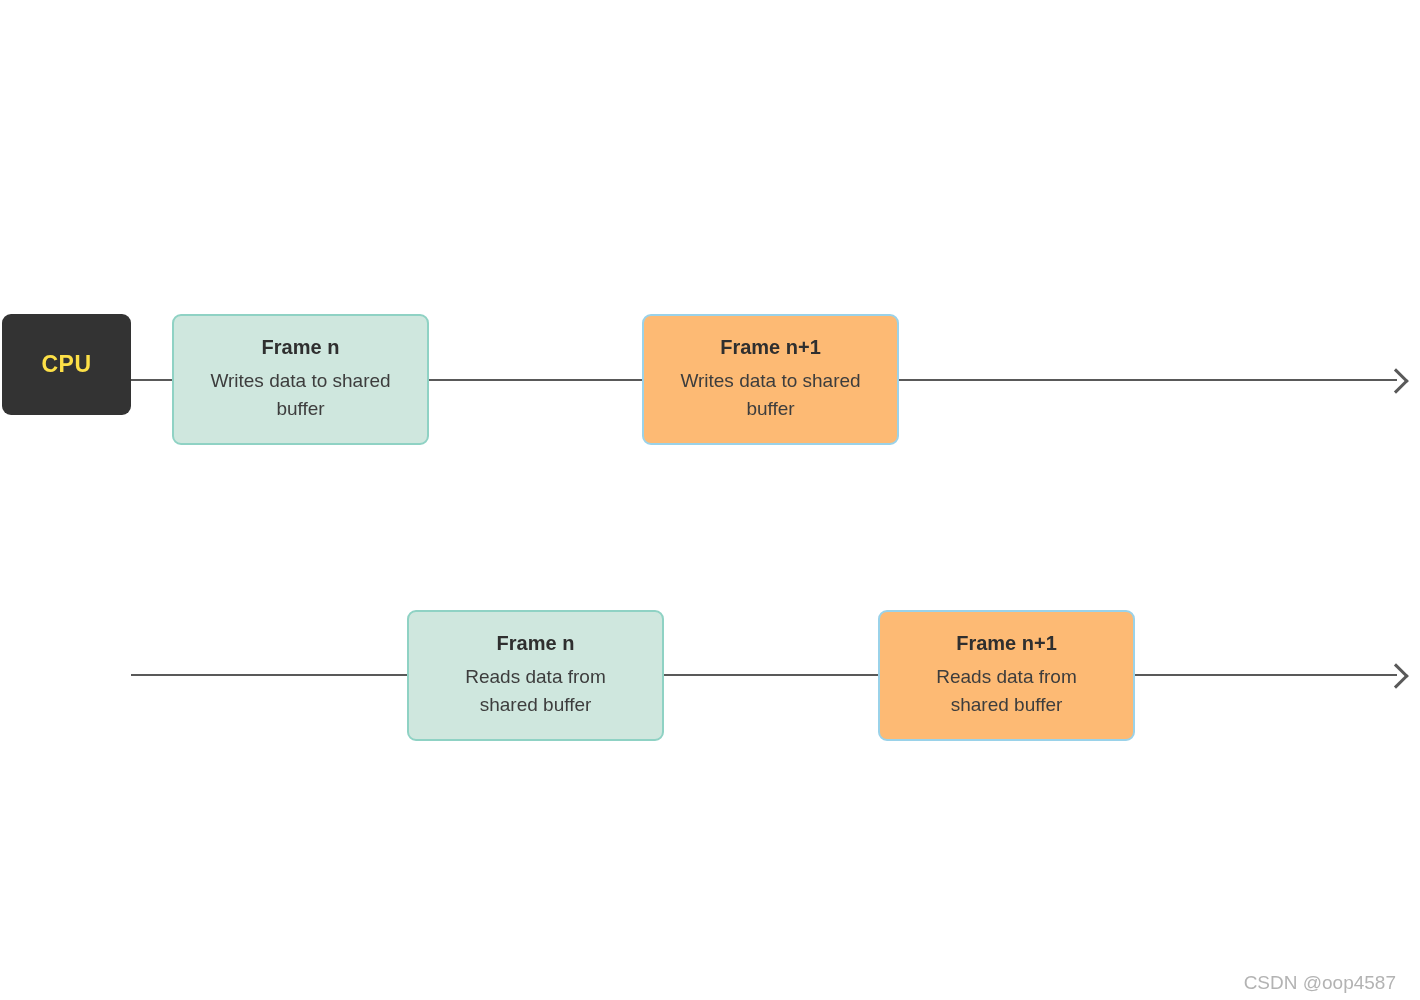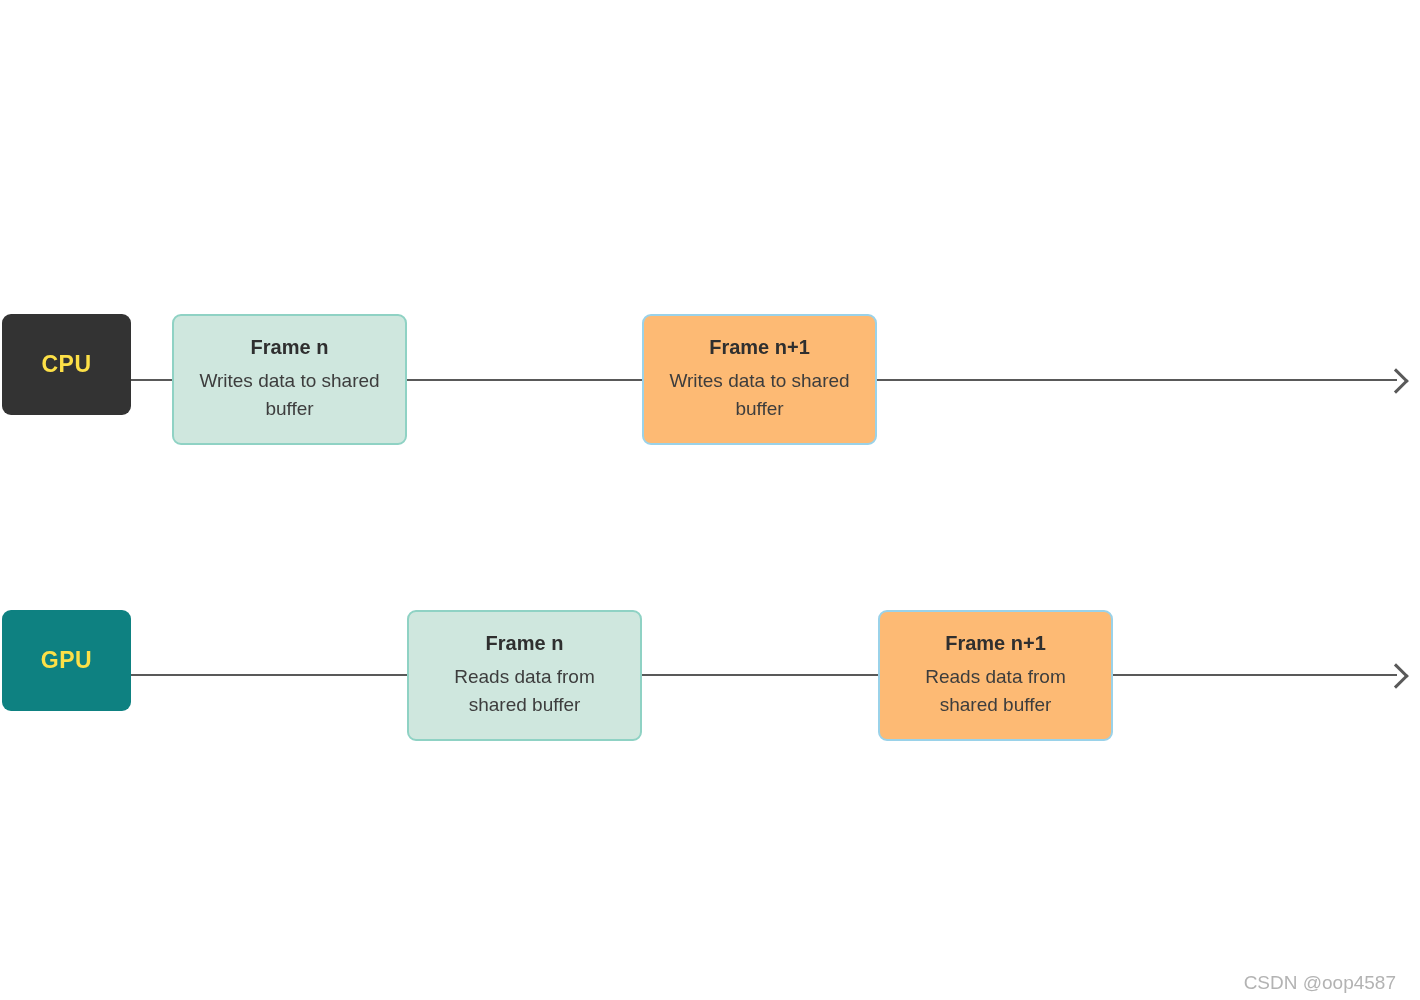--- a/index.html
+++ b/index.html
@@ -44,21 +44,21 @@
     color: #fde047;
     font-weight: bold;
     font-size: 23px;
     letter-spacing: 0.5px;
   }
   .lane-cpu { background: #333333; }
   .lane-gpu { background: #0e8181; }
   
   .frame-box {
     position: absolute;
-    width: 235px;
+    width: 257px;
     height: 131px;
     border-radius: 9px;
     border: 2px solid;
     box-sizing: border-box;
     display: flex;
     flex-direction: column;
     align-items: center;
     justify-content: center;
     text-align: center;
     padding: 6px 14px;
@@ -110,23 +110,20 @@
   </div>
 
   <div class="frame-box frame-blue" style="left: 642px; top: 314px;">
     <div class="frame-title">Frame n+1</div>
     <div class="frame-desc">Writes data to shared buffer</div>
   </div>
 
   <div class="timeline-line" style="top: 674px;"></div>
   <div class="arrowhead" style="left: 1387px; top: 667px;"></div>
 
-  <div class="lane-box lane-gpu" style="top: 610px;">
-    <span>GPU</span>
-  </div>
 
   <div class="frame-box frame-mint" style="left: 407px; top: 610px;">
     <div class="frame-title">Frame n</div>
     <div class="frame-desc">Reads data from shared buffer</div>
   </div>
 
   <div class="frame-box frame-blue" style="left: 878px; top: 610px;">
     <div class="frame-title">Frame n+1</div>
     <div class="frame-desc">Reads data from shared buffer</div>
   </div>

